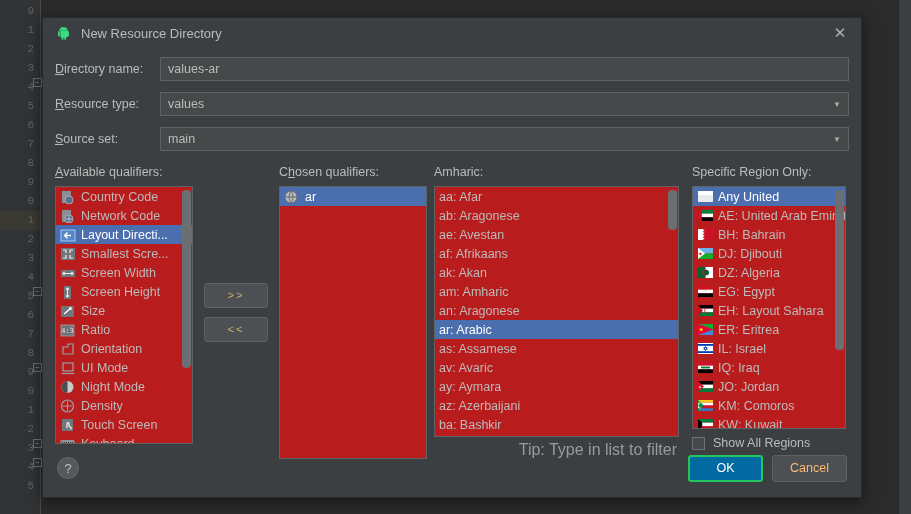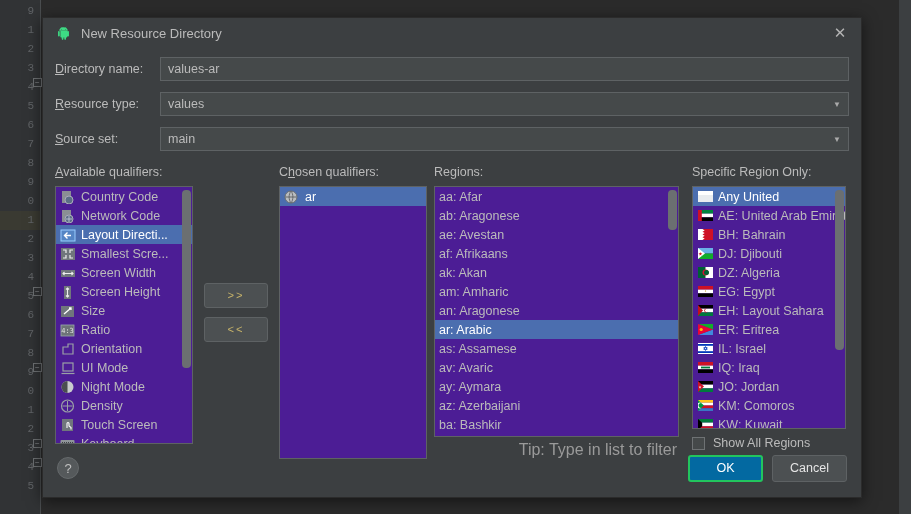--- a/index.html
+++ b/index.html
@@ -101,21 +101,21 @@
 
   .columns {
     display: flex; padding: 6px 12px 0 12px; height: 290px;
   }
   .col-head {
     font-size: 12.5px; color: #bbbbbb; margin-bottom: 5px; height: 16px;
   }
   .col-head u { text-decoration: underline; }
 
   .listbox {
-    background: #4c1d95; border: 1px solid #5e6264;
+    background: #b91c1c; border: 1px solid #5e6264;
     overflow: hidden; position: relative;
   }
   .listitem {
     height: 19px; display: flex; align-items: center;
     padding: 0 4px; color: #bbbbbb; font-size: 12.5px;
     white-space: nowrap; cursor: default;
   }
   .listitem.sel { background: #4b6eaf; color: #ffffff; }
   .listitem .ico { width: 16px; height: 14px; margin-right: 5px; flex: none;
                    display: flex; align-items: center; justify-content: center; }
@@ -174,21 +174,21 @@
     cursor: pointer;
   }
   .footer-spacer { flex: 1; }
   .btn {
     height: 27px; min-width: 75px; padding: 0 16px;
     border-radius: 3px; font-size: 12.5px;
     display: flex; align-items: center; justify-content: center;
     cursor: pointer; margin-left: 9px;
   }
   .btn-primary { background: #0369a1; border: 2px solid #22c55e; color: #ffffff; }
-  .btn-default { background: #4c5052; border: 1px solid #5e6264; color: #e5e5e5; }
+  .btn-default { background: #4c5052; border: 1px solid #5e6264; color: #fdba74; }
 
   .flag { width: 15px; height: 11px; display: block; border: 0; }
 </style>
 </head>
 <body>
 
 <div id="editor-bg">
   <div class="gutter" id="gutter">
       <div>9</div>
       <div>1</div>
@@ -427,21 +427,21 @@
                   <path d="M1.5 7h11M7 1.2c2.5 2.8 2.5 8.8 0 11.6M7 1.2C4.5 4 4.5 10 7 12.8" stroke="#5d6163" stroke-width="0.9" fill="none"></path>
                 </svg>
               </span>
               <span>ar</span>
             </div>
           </div>
       </div>
     </div>
 
     <div class="col-lang">
-      <div class="col-head">Regions:</div>
+      <div class="col-head">Amharic:</div>
       <div class="listbox">
         <div id="lang-items">
             <div class="listitem">
               <span>aa: Afar</span>
             </div>
             <div class="listitem">
               <span>ab: Aragonese</span>
             </div>
             <div class="listitem">
               <span>ae: Avestan</span>

